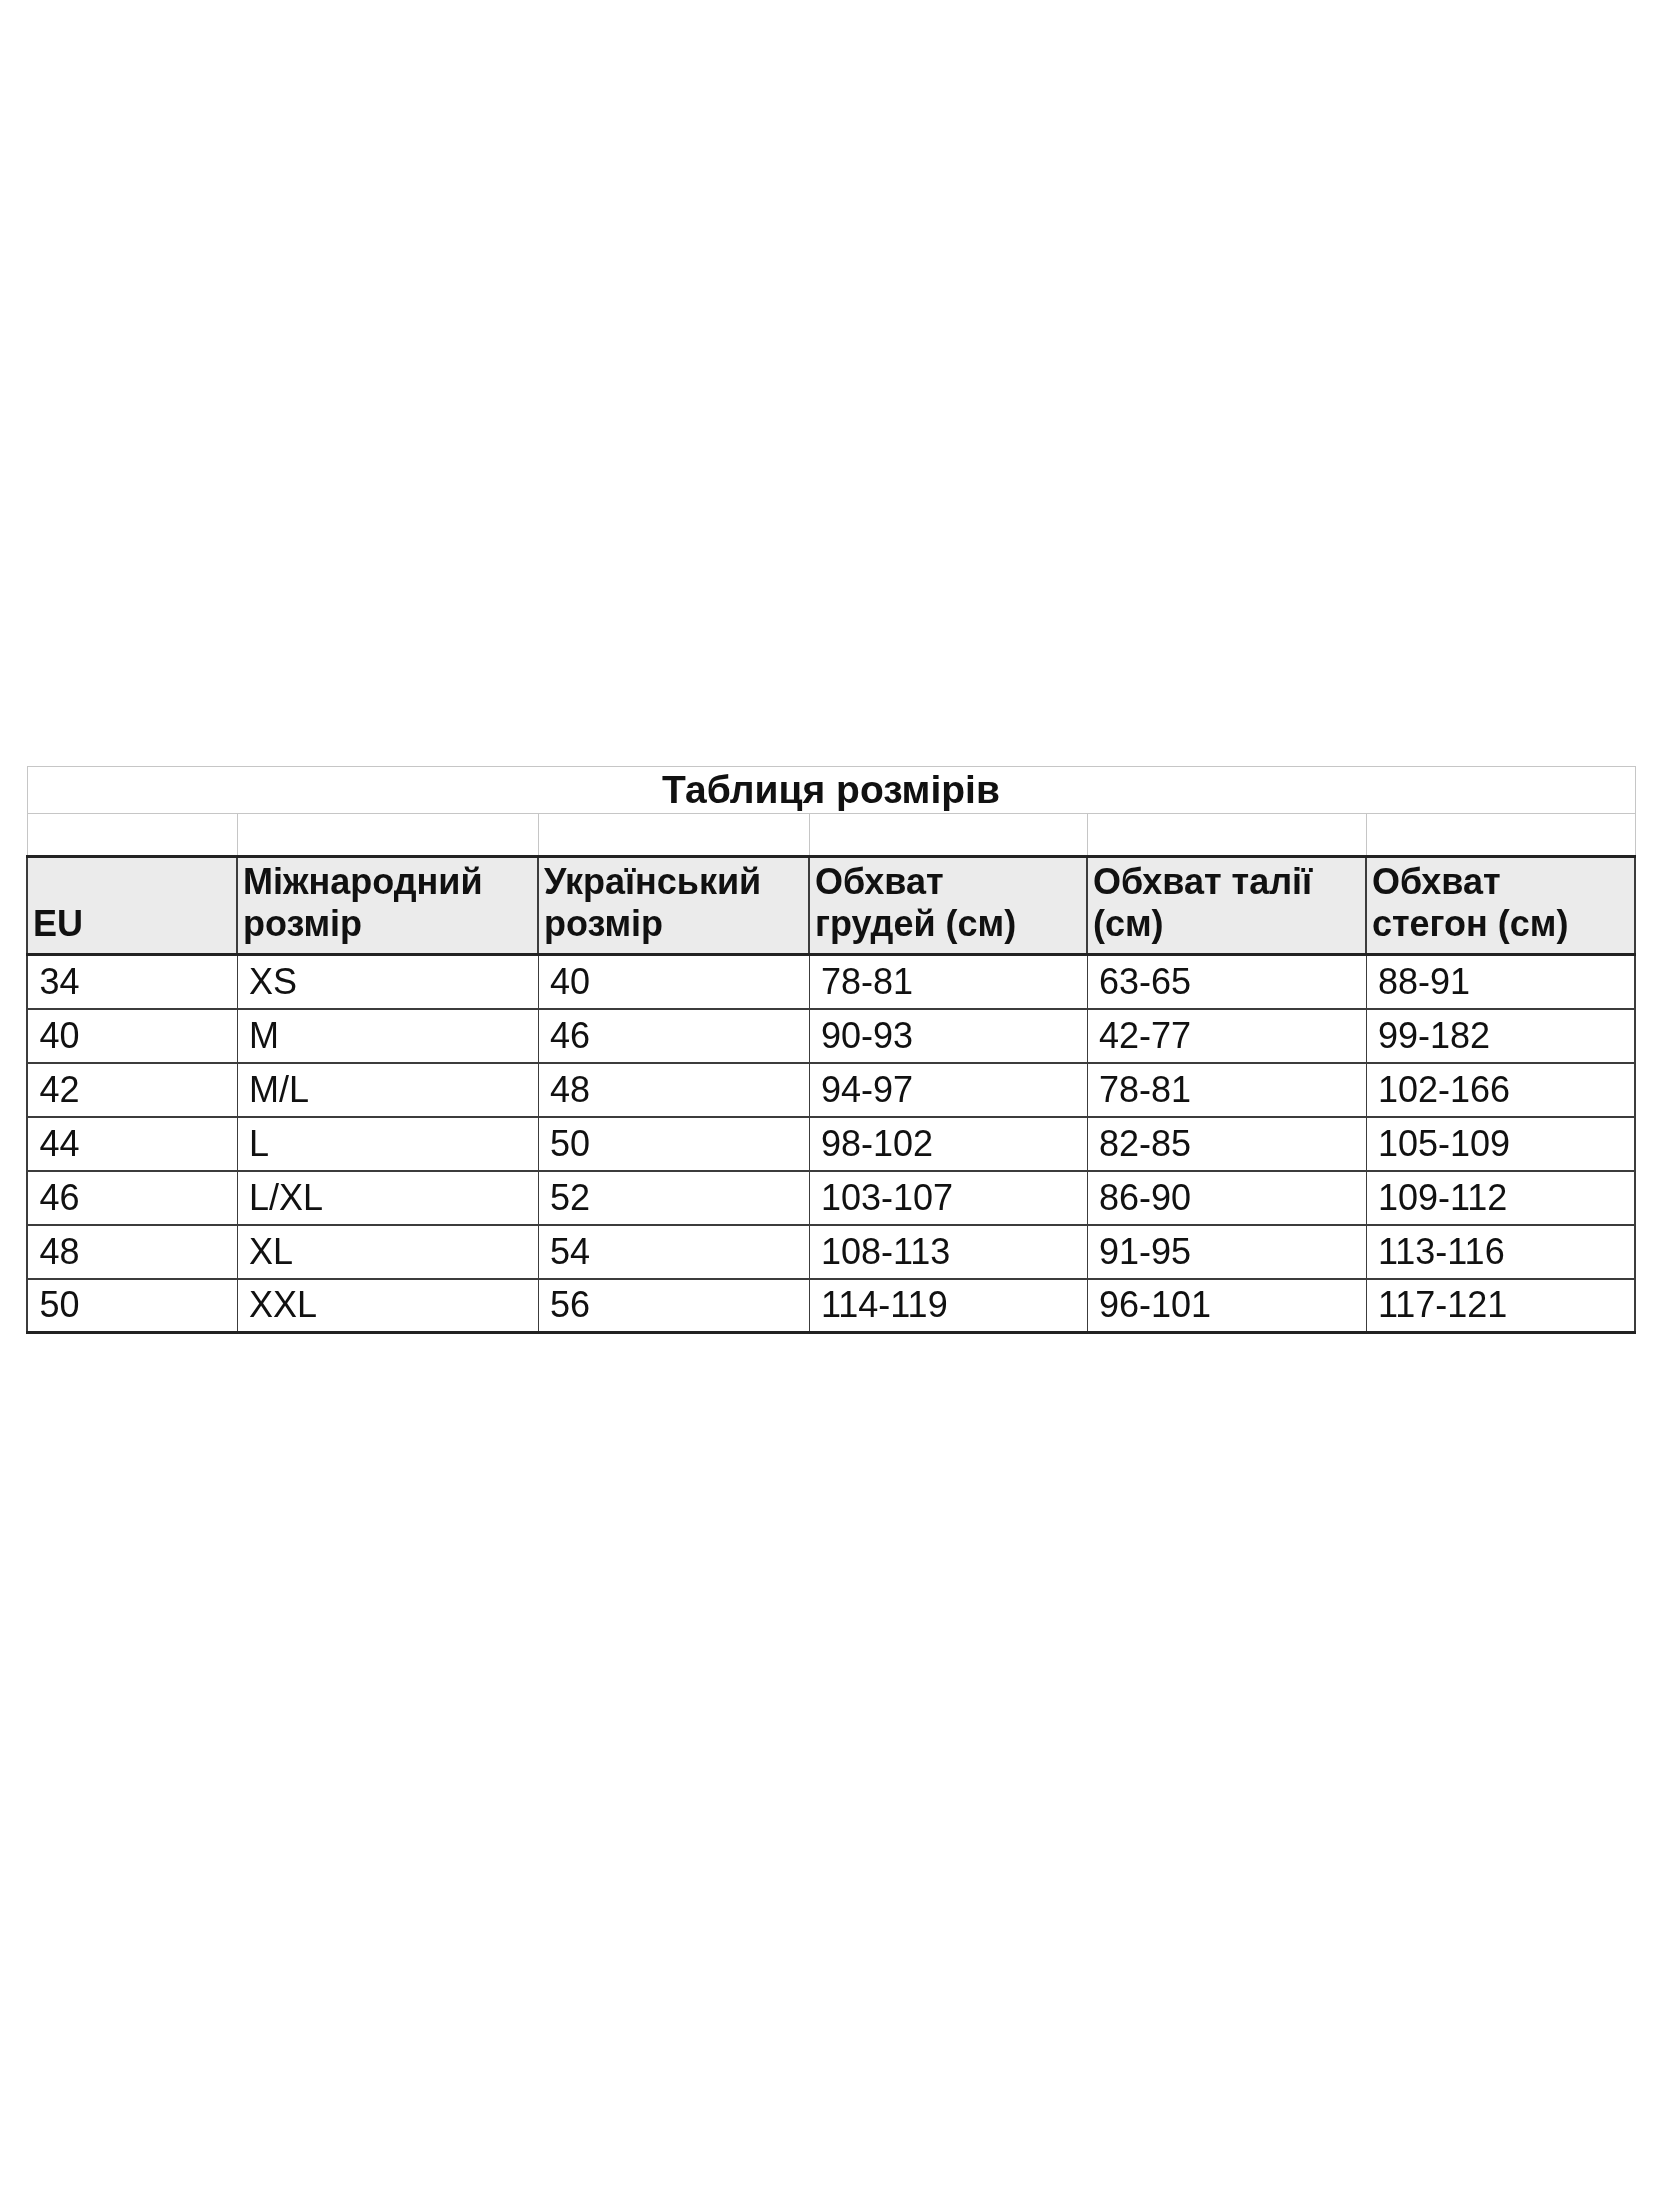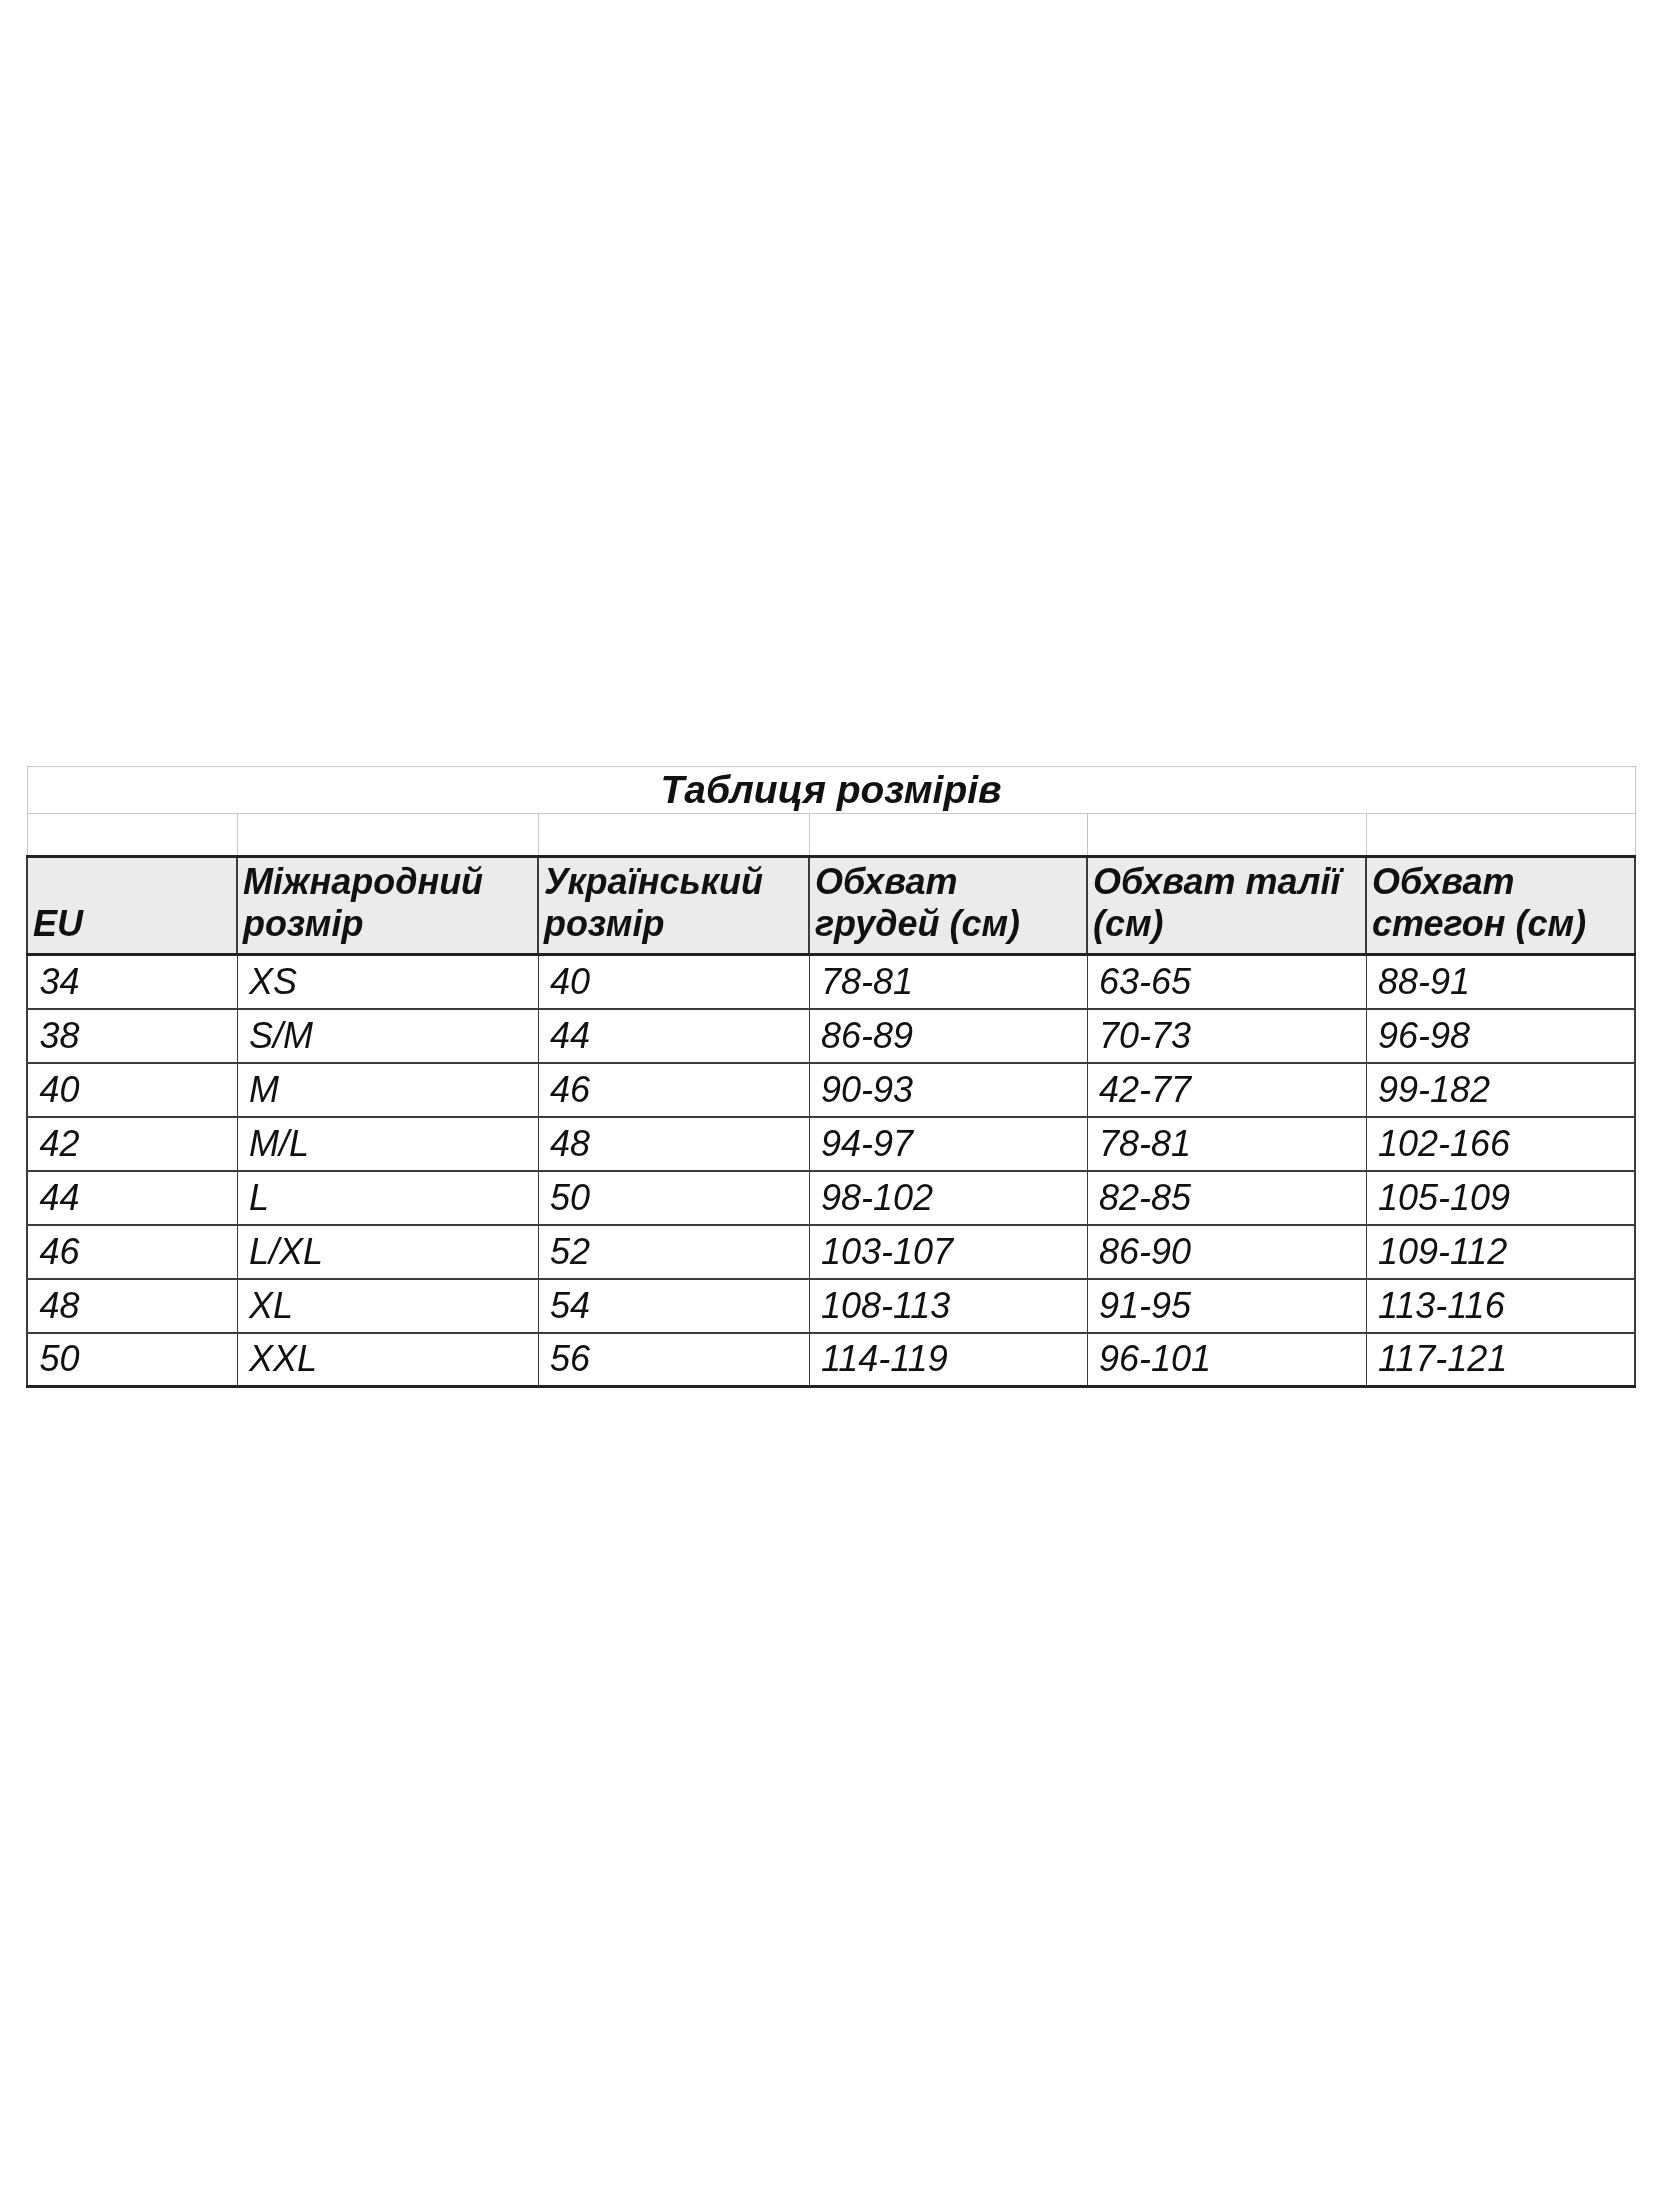--- a/index.html
+++ b/index.html
@@ -16,21 +16,20 @@
     background:var(--page-bg);
     font-family:"Liberation Sans","DejaVu Sans",sans-serif;
     color:var(--text);
   }
   .page{
     position:relative;
     width:1654px;
     height:1634px;
     background:var(--page-bg);
     overflow:hidden;
-    font-style:italic;
   }
   table.size-table{
     position:absolute;
     left:26px;
     top:766px;
     width:1608px;
     border-collapse:collapse;
     table-layout:fixed;
     color:var(--text);
   }
@@ -128,28 +127,20 @@
 
     <tr class="data-row">
       <td>34</td>
       <td>XS</td>
       <td>40</td>
       <td>78-81</td>
       <td>63-65</td>
       <td>88-91</td>
     </tr>
     <tr class="data-row">
-      <td>38</td>
-      <td>S/M</td>
-      <td>44</td>
-      <td>86-89</td>
-      <td>70-73</td>
-      <td>96-98</td>
-    </tr>
-    <tr class="data-row">
       <td>40</td>
       <td>M</td>
       <td>46</td>
       <td>90-93</td>
       <td>42-77</td>
       <td>99-182</td>
     </tr>
     <tr class="data-row">
       <td>42</td>
       <td>M/L</td>

